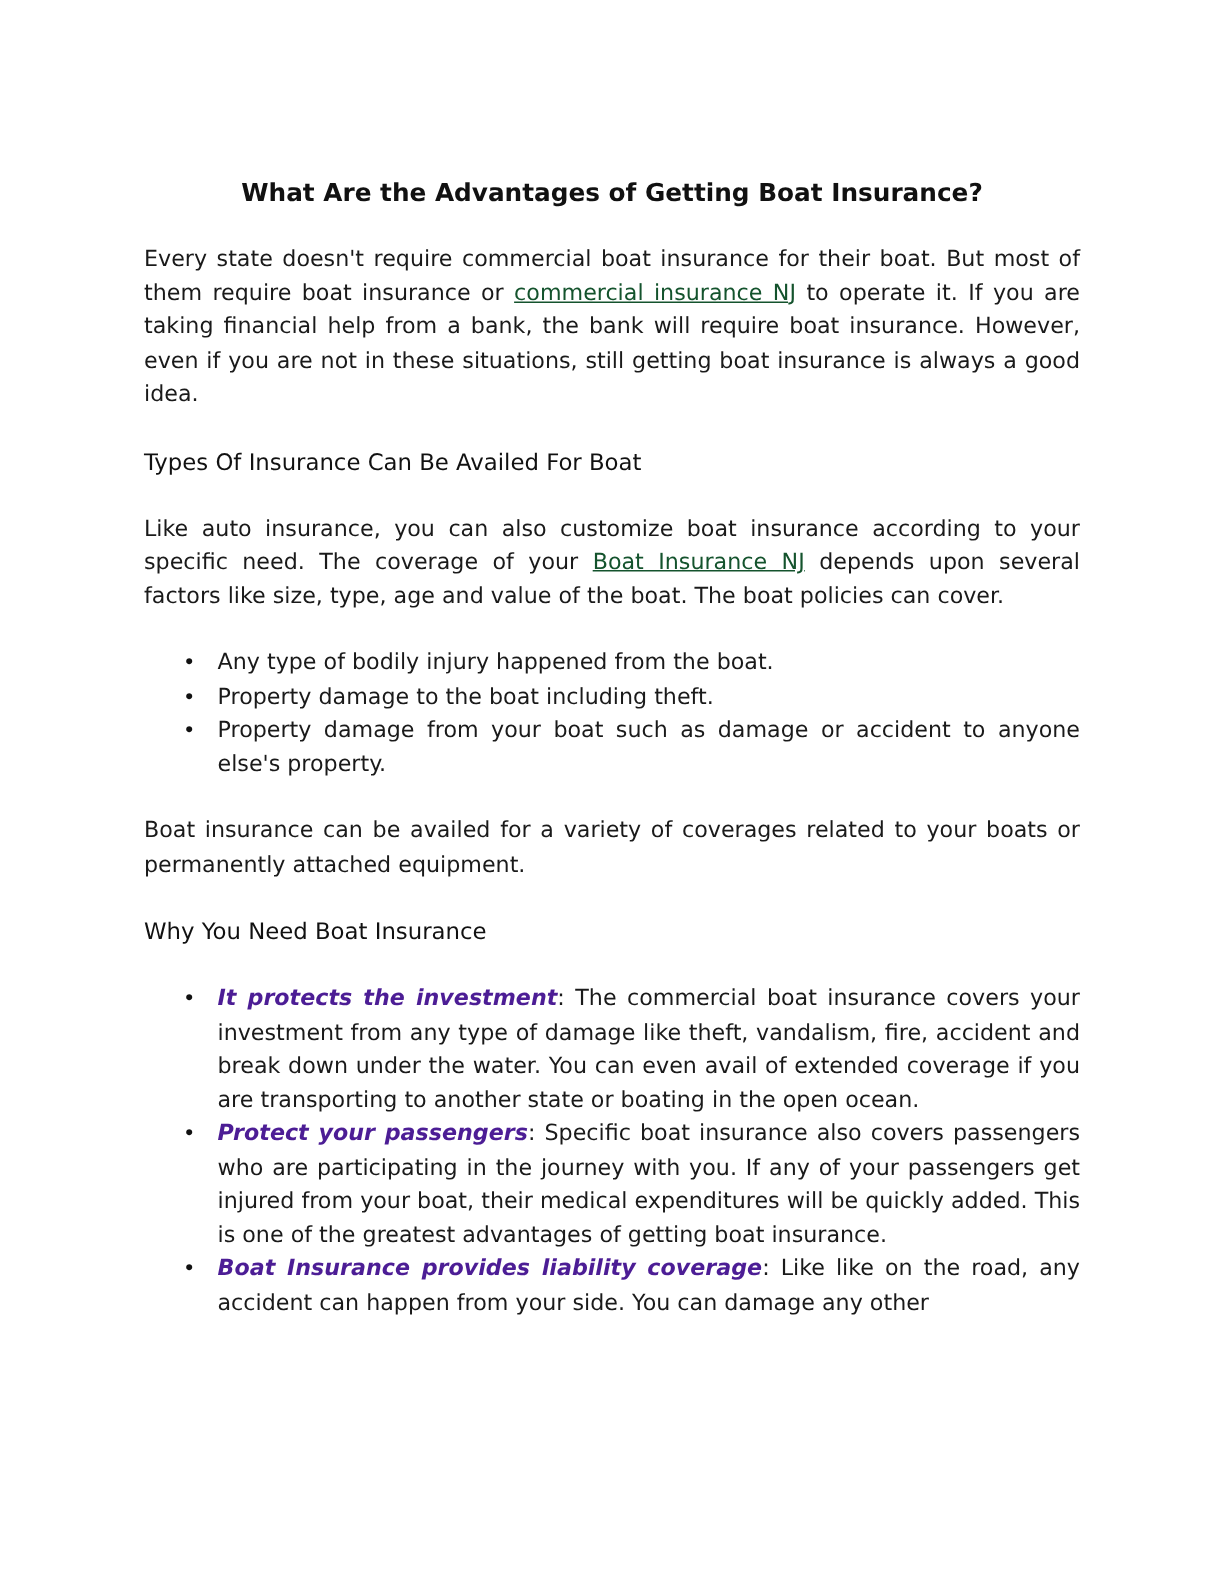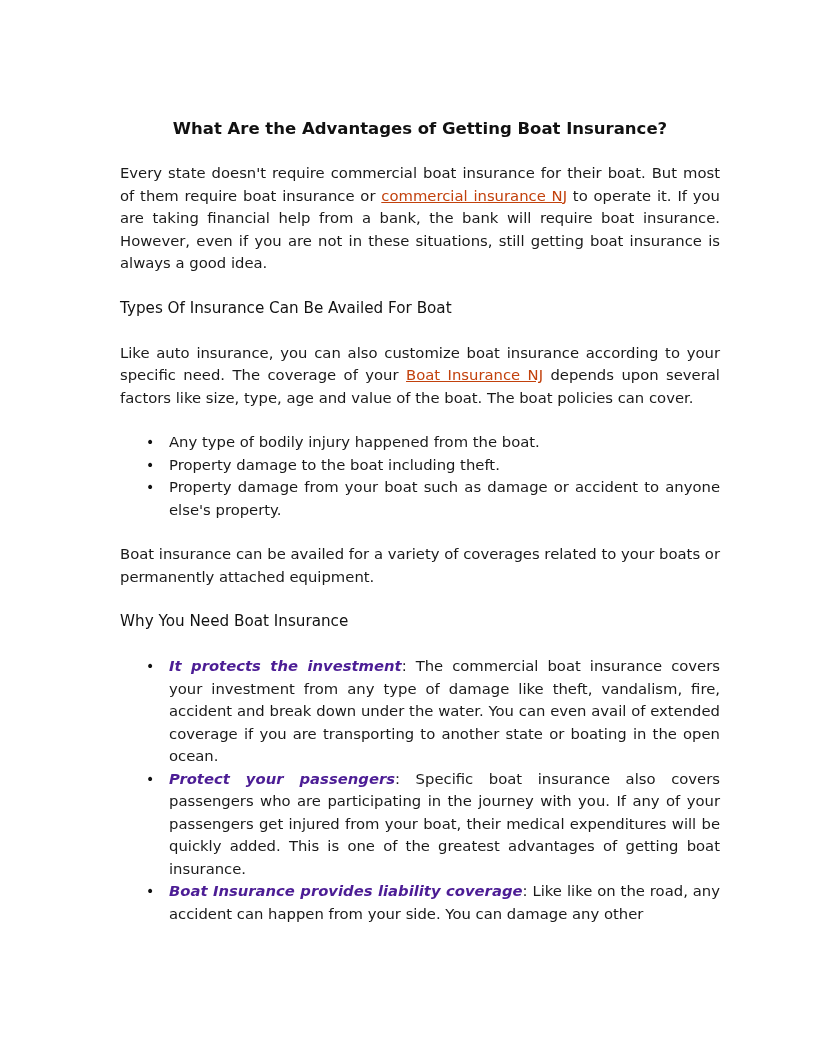--- a/index.html
+++ b/index.html
@@ -5,21 +5,21 @@
   html, body {
     margin: 0;
     padding: 0;
     background: #ffffff;
   }
   .page {
     position: relative;
     width: 816px;
     height: 1056px;
     box-sizing: border-box;
-    padding: 117px 96px 0 120px;
+    padding: 117px 96px 0 96px;
     overflow: hidden;
     background: #ffffff;
     font-family: "DejaVu Sans", "Liberation Sans", sans-serif;
     font-size: 14.8px;
     line-height: 22.5px;
     color: #1a1a1a;
     text-align: justify;
   }
   .doc-title {
     margin: 0 0 22px 0;
@@ -50,21 +50,21 @@
     margin: 0;
   }
   ul.doc-list li .bullet-dot {
     position: absolute;
     left: -23px;
     top: 0;
     font-size: 14px;
     color: #111111;
   }
   a.doc-link {
-    color: #c2410c;
+    color: #14532d;
     cursor: pointer;
   }
   .lead-bold-italic {
     font-weight: bold;
     font-style: italic;
     color: #4c1d95;
   }
 </style>
 </head>
 <body>

